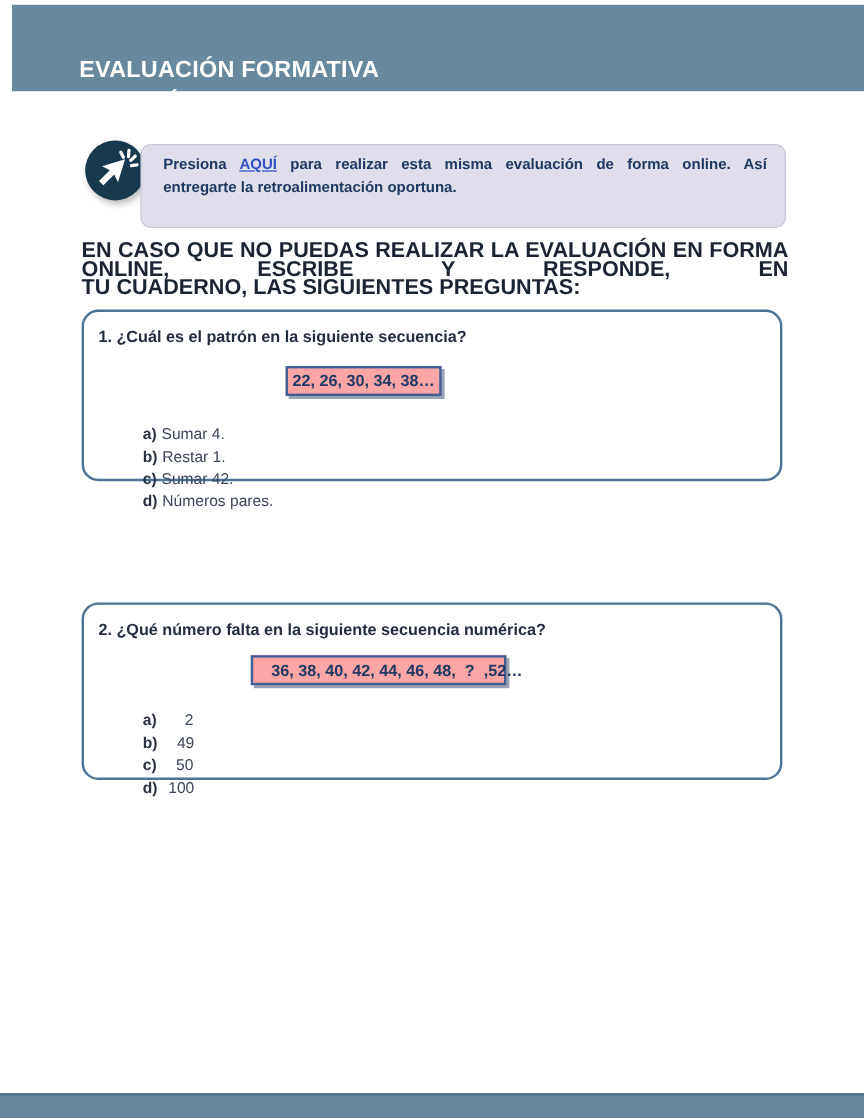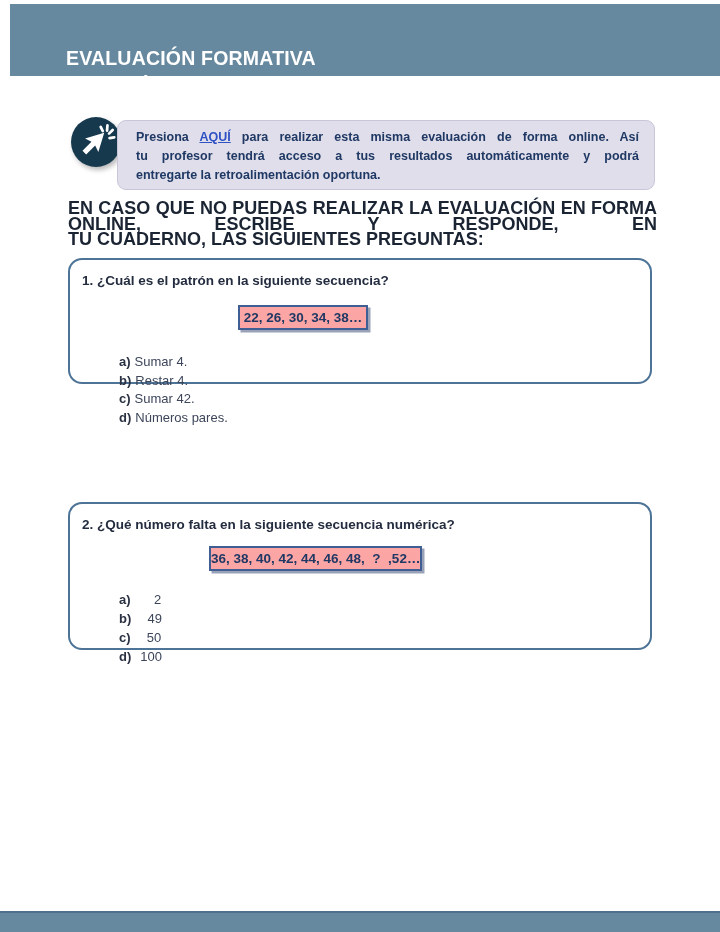--- a/index.html
+++ b/index.html
@@ -76,21 +76,21 @@
 
   
   .q-box {
     position: absolute;
     left: 68px;
     width: 584px;
     background: #ffffff;
     border: 2.5px solid #4d7396;
     border-radius: 14px;
   }
-  .q-box.q1 { top: 258px; height: 126px; }
+  .q-box.q1 { top: 258px; height: 143px; }
   .q-box.q2 { top: 502px; height: 148px; }
   .q-title {
     position: absolute;
     left: 12px; top: 13px;
     color: #242d3f;
     font-size: 13.5px;
     font-weight: bold;
   }
   .seq-box {
     position: absolute;
@@ -98,21 +98,21 @@
     background: #fca5a5;
     box-shadow: 2.5px 2.5px 0 #99a2b6;
     color: #1f3864;
     font-size: 13.5px;
     font-weight: bold;
     text-align: center;
     white-space: pre;
     line-height: 21px;
   }
   .q1 .seq-box { left: 168px; top: 45px; width: 130px; height: 25px; }
-  .q2 .seq-box { left: 139px; top: 42px; width: 213px; height: 25px; }
+  .q2 .seq-box { left: 139px; top: 42px; width: 213px; height: 25px; padding-left: 15px; }
   .options {
     position: absolute;
     left: 49px;
     font-size: 13px;
     color: #3c4559;
   }
   .q1 .options { top: 93px; line-height: 18.5px; }
   .q2 .options { top: 86px; line-height: 19px; }
   .opt-letter { font-weight: bold; color: #2a3142; }
   .q2 .opt-value {
@@ -150,35 +150,34 @@
     <g stroke="#ffffff" stroke-width="2.6" stroke-linecap="round">
       <line x1="28.5" y1="9.5" x2="30.5" y2="13.5"></line>
       <line x1="35" y1="8" x2="34.6" y2="13"></line>
       <line x1="40" y1="12.5" x2="36.5" y2="16"></line>
       <line x1="41.5" y1="19.5" x2="37" y2="20.2"></line>
     </g>
   </svg>
 </div>
 <div class="notice-box">
   <div class="notice-line"><span>Presiona </span><span class="notice-link">AQUÍ</span><span> para realizar esta misma evaluación de forma online. Así</span></div>
-  <div class="notice-line">tu profesor tendrá acceso a tus resultados automáticamente y podrá</div>
   <div class="notice-line last">entregarte la retroalimentación oportuna.</div>
 </div>
 
 <div class="instruction">
   <div class="l1">EN CASO QUE NO PUEDAS REALIZAR LA EVALUACIÓN EN FORMA ONLINE, ESCRIBE Y RESPONDE, EN</div>
   <div>TU CUADERNO, LAS SIGUIENTES PREGUNTAS:</div>
 </div>
 
 <div class="q-box q1">
   <div class="q-title">1. ¿Cuál es el patrón en la siguiente secuencia?</div>
   <div class="seq-box">22, 26, 30, 34, 38…</div>
   <div class="options">
     <div><span class="opt-letter">a)</span><span class="opt-value">Sumar 4.</span></div>
-    <div><span class="opt-letter">b)</span><span class="opt-value">Restar 4.</span></div>
+    <div><span class="opt-letter">b)</span><span class="opt-value">Restar 1.</span></div>
     <div><span class="opt-letter">c)</span><span class="opt-value">Sumar 42.</span></div>
     <div><span class="opt-letter">d)</span><span class="opt-value">Números pares.</span></div>
   </div>
 </div>
 
 <div class="q-box q2">
   <div class="q-title">2. ¿Qué número falta en la siguiente secuencia numérica?</div>
   <div class="seq-box">36, 38, 40, 42, 44, 46, 48,  ?  ,52…</div>
   <div class="options">
     <div><span class="opt-letter">a)</span> <span class="opt-value">2</span></div>

